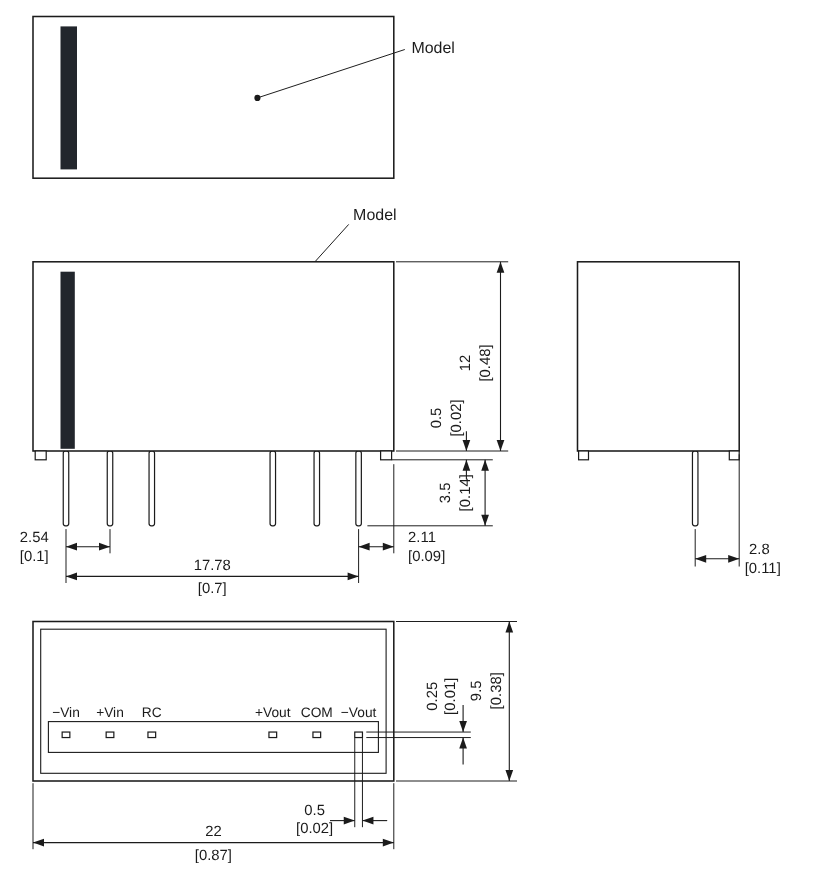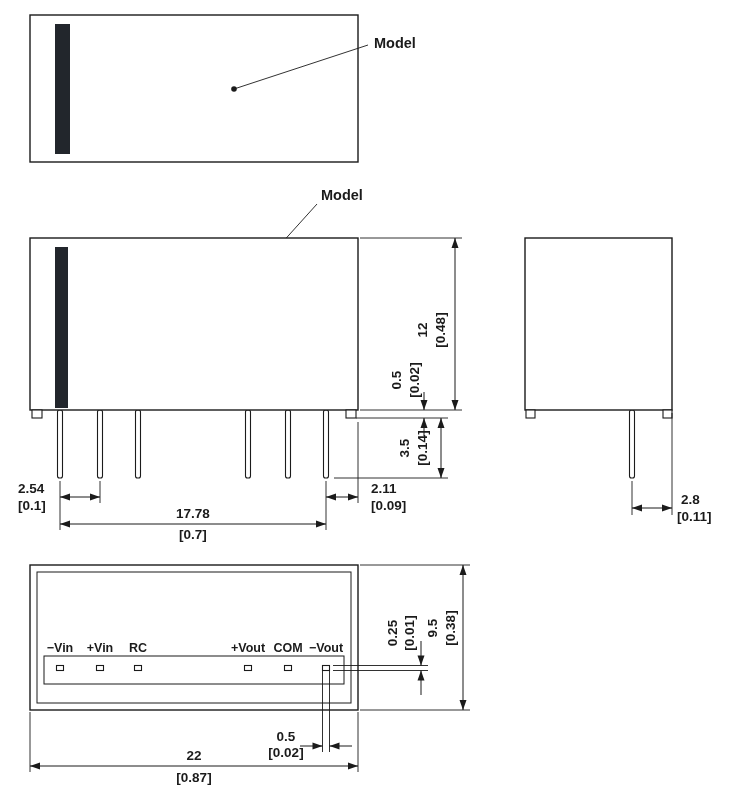--- a/index.html
+++ b/index.html
@@ -1,17 +1,17 @@
 <!DOCTYPE html>
 <html style="--ink: #1b1b1b; --stripe: #22262c; --paper: #ffffff;"><head>
 <meta charset="utf-8">
 <style>
   :root { --ink:#1b1b1b; --stripe:#22262c; --paper:#ffffff; }
   html,body { margin:0; padding:0; background:var(--paper); }
-  .stage { width:740px; height:811px; position:relative; background:var(--paper);font-weight:bold; }
+  .stage { width:740px; height:811px; position:relative; background:var(--paper); }
   svg text { font-family:"Liberation Sans", sans-serif; fill:var(--ink); }
   .dim-text { font-size:13.5px; }
   .callout-text { font-size:14.5px; }
   .pin-label { font-size:12.5px; }
   .outline { fill:var(--paper); stroke:var(--ink); stroke-width:1.4; }
   .outline-thin { fill:var(--paper); stroke:var(--ink); stroke-width:1.1; }
   .inner-line { fill:none; stroke:var(--ink); stroke-width:1; }
   .dimline { stroke:var(--ink); stroke-width:1; fill:none; }
   .extline { stroke:var(--ink); stroke-width:0.9; fill:none; }
   .stripe { fill:var(--stripe); stroke:none; }

